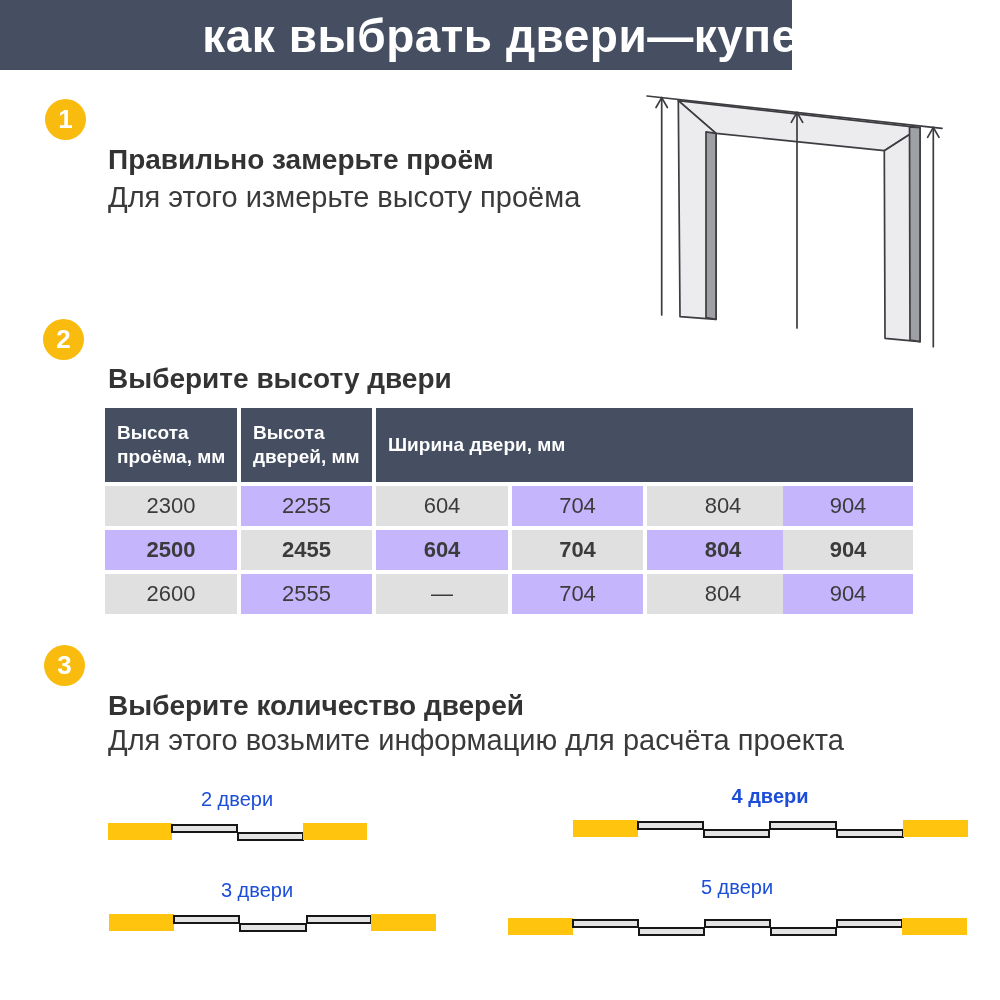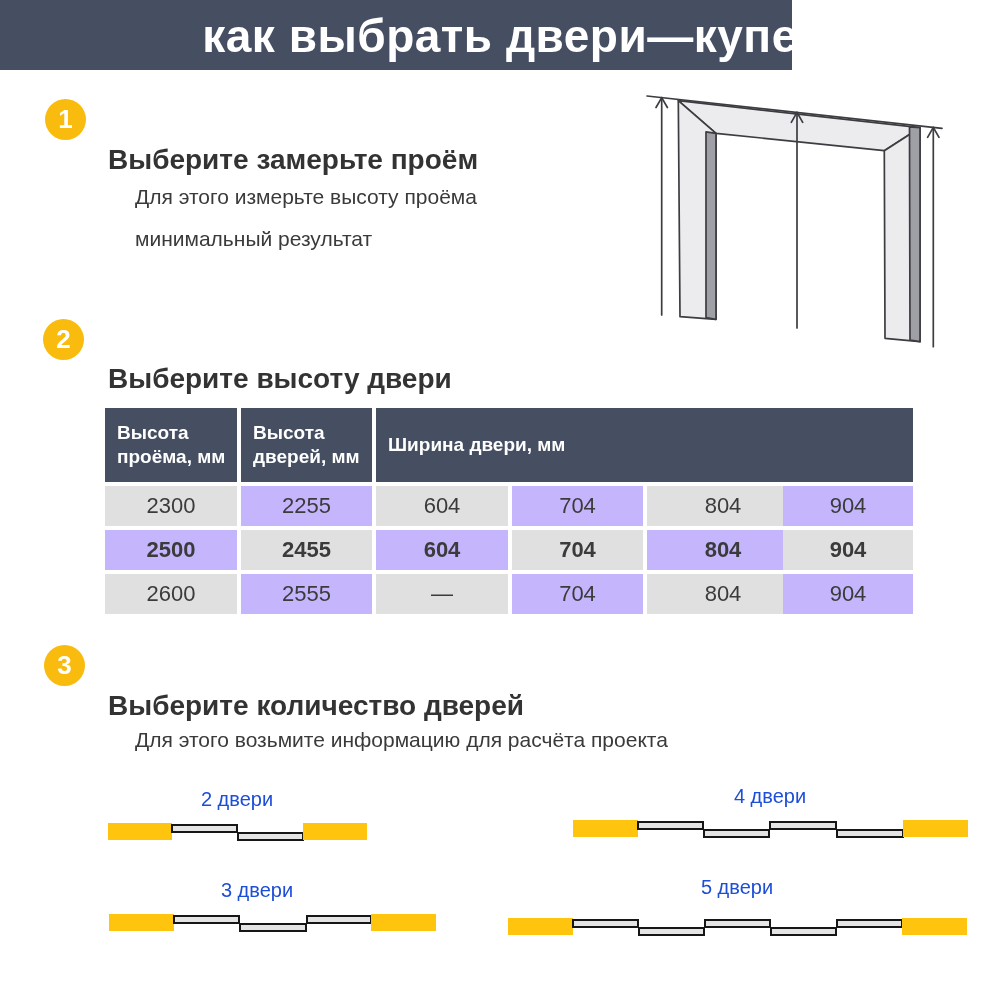--- a/index.html
+++ b/index.html
@@ -11,21 +11,21 @@
   .banner-title{position:absolute;left:0;top:0;width:1000px;height:70px;line-height:72px;
                 text-align:center;color:#ffffff;font-size:46px;font-weight:bold;letter-spacing:0.5px;}
 
   
   .badge{position:absolute;width:41px;height:41px;border-radius:50%;background:#F8BB0E;
          color:#ffffff;font-size:26px;font-weight:bold;display:flex;align-items:center;justify-content:center;}
   .b1{left:45px;top:99px;} .b2{left:43px;top:319px;} .b3{left:44px;top:645px;}
 
   .step-heading{position:absolute;left:108px;font-size:28px;font-weight:bold;color:#333333;line-height:1.1;white-space:nowrap;}
   .h1{top:145px;} .h2{top:364px;} .h3{top:691px;}
-  .step-body{position:absolute;left:108px;font-size:21px;color:#3a3a3a;line-height:42px;white-space:nowrap;margin-left:27px;}
+  .step-body{position:absolute;left:108px;font-size:29px;color:#3a3a3a;line-height:42px;white-space:nowrap;}
   .body1{top:176px;} .body3{top:722px;line-height:36px;}
   .step-body span{display:block;}
 
   
   .frame-illustration{position:absolute;left:630px;top:80px;width:370px;height:280px;}
 
   
   .table{position:absolute;left:105px;top:408px;width:808px;height:206px;}
   .hcell{position:absolute;top:0;height:74px;background:#464F62;color:#ffffff;font-weight:bold;
          font-size:19px;line-height:24px;display:flex;align-items:center;box-sizing:border-box;
@@ -46,24 +46,23 @@
 </head>
 <body>
 
 <div id="canvas">
 
   <div class="banner">
     <div class="banner-title">как выбрать двери—купе</div>
   </div>
 
   <div class="badge b1">1</div>
-  <div class="step-heading h1">Выберите замерьте проём</div>
+  <div class="step-heading h1">Правильно замерьте проём</div>
   <div class="step-body body1">
     <span>Для этого измерьте высоту проёма</span>
-    <span>минимальный результат</span>
   </div>
 
   <svg class="frame-illustration" viewBox="0 0 370 280">
     <g stroke="#3c3c41" stroke-width="1.7" fill="#ECECEE" stroke-linejoin="round">
       <polygon points="48.3,20.7 290,47.7 254.3,70.7 86,53.3"></polygon>
       <polygon points="48.3,20.7 86,53.3 86,239.3 50,236.7"></polygon>
       <polygon points="254.3,70.7 290,47.7 290,261.7 255,258.3"></polygon>
       <polygon fill="#9FA0A6" points="76,51.9 86,53.3 86,239.3 76,237.5"></polygon>
       <polygon fill="#9FA0A6" points="279.5,47 290,47.7 290,261.7 280,260"></polygon>
     </g>
@@ -121,21 +120,21 @@
   </div>
 
   <div class="diagram-label" style="left:237px;top:788px;">2 двери</div>
   <div>
     <div class="wall" style="left:108px;top:823px;width:64px;"></div>
     <div class="panel" style="left:171px;top:824px;width:67px;"></div>
     <div class="panel" style="left:237px;top:832px;width:67px;"></div>
     <div class="wall" style="left:303px;top:823px;width:64px;"></div>
   </div>
 
-  <div class="diagram-label" style="left:770px;top:785px;">4 двери</div>
+  <div class="diagram-label" style="left:770px;top:785px;font-weight:bold;">4 двери</div>
   <div>
     <div class="wall" style="left:573px;top:820px;width:65px;"></div>
     <div class="panel" style="left:637px;top:821px;width:67px;"></div>
     <div class="panel" style="left:703px;top:829px;width:67px;"></div>
     <div class="panel" style="left:769px;top:821px;width:68px;"></div>
     <div class="panel" style="left:836px;top:829px;width:68px;"></div>
     <div class="wall" style="left:903px;top:820px;width:65px;"></div>
   </div>
 
   <div class="diagram-label" style="left:257px;top:879px;">3 двери</div>

